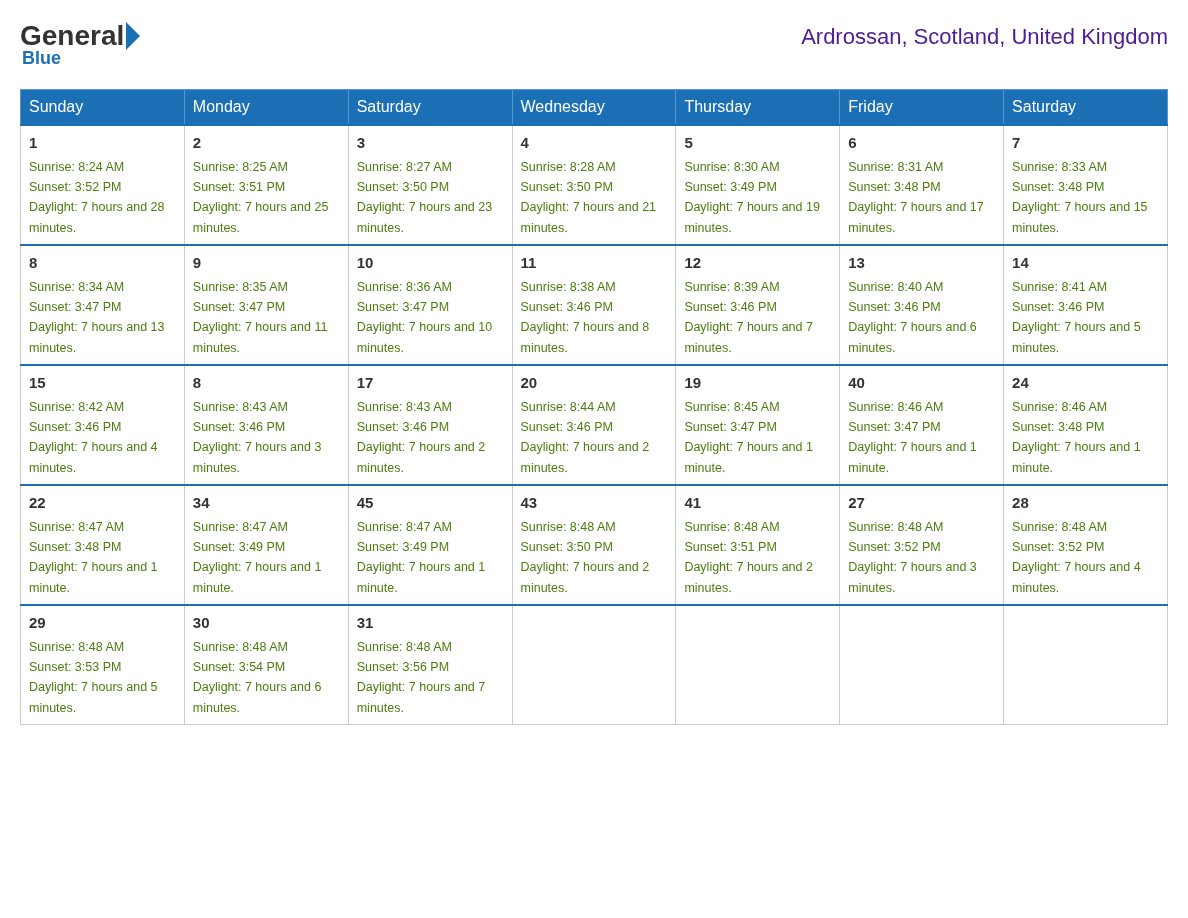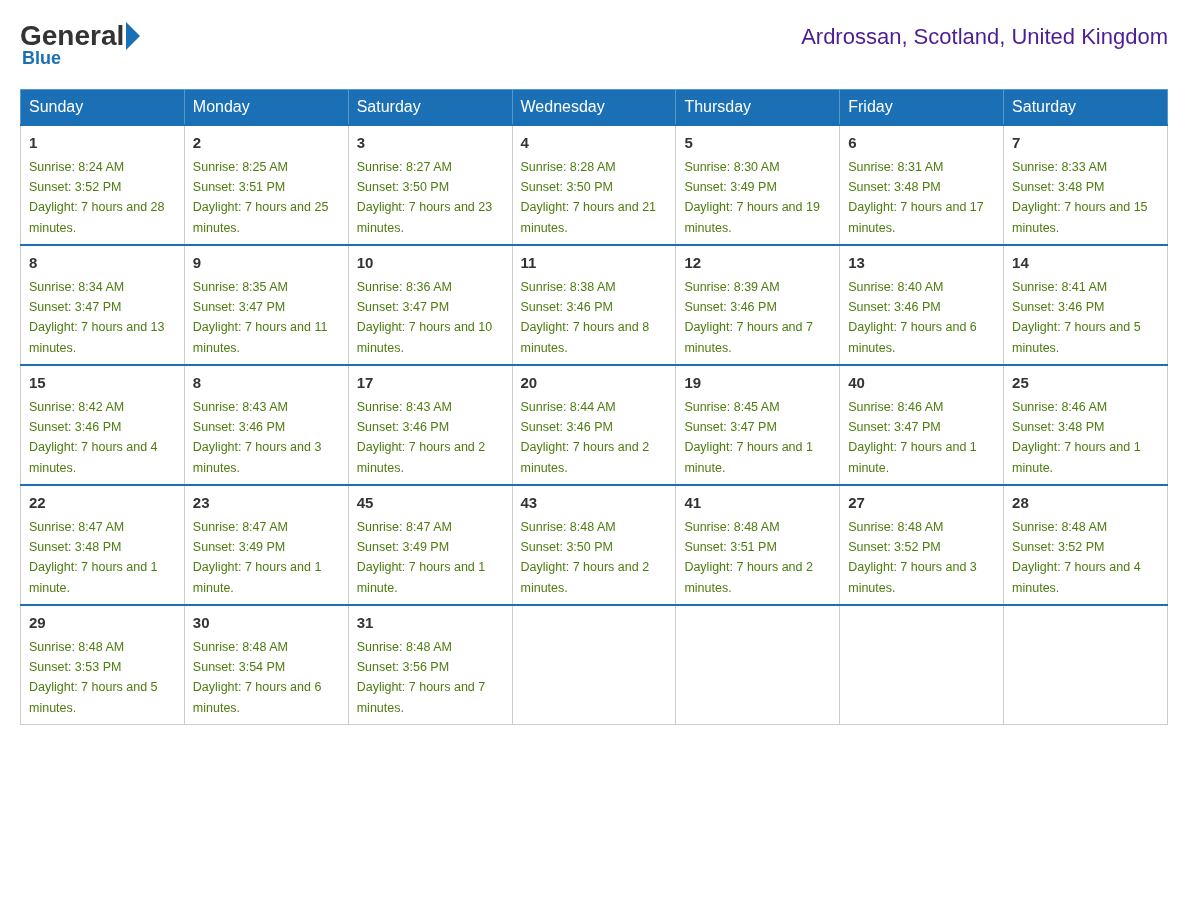--- a/index.html
+++ b/index.html
@@ -170,27 +170,27 @@
         <td><span class="day-number">8</span>
 <span class="day-info">Sunrise: 8:43 AM<br>Sunset: 3:46 PM<br>Daylight: 7 hours and 3 minutes.</span></td>
         <td><span class="day-number">17</span>
 <span class="day-info">Sunrise: 8:43 AM<br>Sunset: 3:46 PM<br>Daylight: 7 hours and 2 minutes.</span></td>
         <td><span class="day-number">20</span>
 <span class="day-info">Sunrise: 8:44 AM<br>Sunset: 3:46 PM<br>Daylight: 7 hours and 2 minutes.</span></td>
         <td><span class="day-number">19</span>
 <span class="day-info">Sunrise: 8:45 AM<br>Sunset: 3:47 PM<br>Daylight: 7 hours and 1 minute.</span></td>
         <td><span class="day-number">40</span>
 <span class="day-info">Sunrise: 8:46 AM<br>Sunset: 3:47 PM<br>Daylight: 7 hours and 1 minute.</span></td>
-        <td><span class="day-number">25</span>
+        <td><span class="day-number">24</span>
 <span class="day-info">Sunrise: 8:46 AM<br>Sunset: 3:48 PM<br>Daylight: 7 hours and 1 minute.</span></td>
       </tr>
       <tr>
         <td><span class="day-number">22</span>
 <span class="day-info">Sunrise: 8:47 AM<br>Sunset: 3:48 PM<br>Daylight: 7 hours and 1 minute.</span></td>
-        <td><span class="day-number">23</span>
+        <td><span class="day-number">34</span>
 <span class="day-info">Sunrise: 8:47 AM<br>Sunset: 3:49 PM<br>Daylight: 7 hours and 1 minute.</span></td>
         <td><span class="day-number">45</span>
 <span class="day-info">Sunrise: 8:47 AM<br>Sunset: 3:49 PM<br>Daylight: 7 hours and 1 minute.</span></td>
         <td><span class="day-number">43</span>
 <span class="day-info">Sunrise: 8:48 AM<br>Sunset: 3:50 PM<br>Daylight: 7 hours and 2 minutes.</span></td>
         <td><span class="day-number">41</span>
 <span class="day-info">Sunrise: 8:48 AM<br>Sunset: 3:51 PM<br>Daylight: 7 hours and 2 minutes.</span></td>
         <td><span class="day-number">27</span>
 <span class="day-info">Sunrise: 8:48 AM<br>Sunset: 3:52 PM<br>Daylight: 7 hours and 3 minutes.</span></td>
         <td><span class="day-number">28</span>

